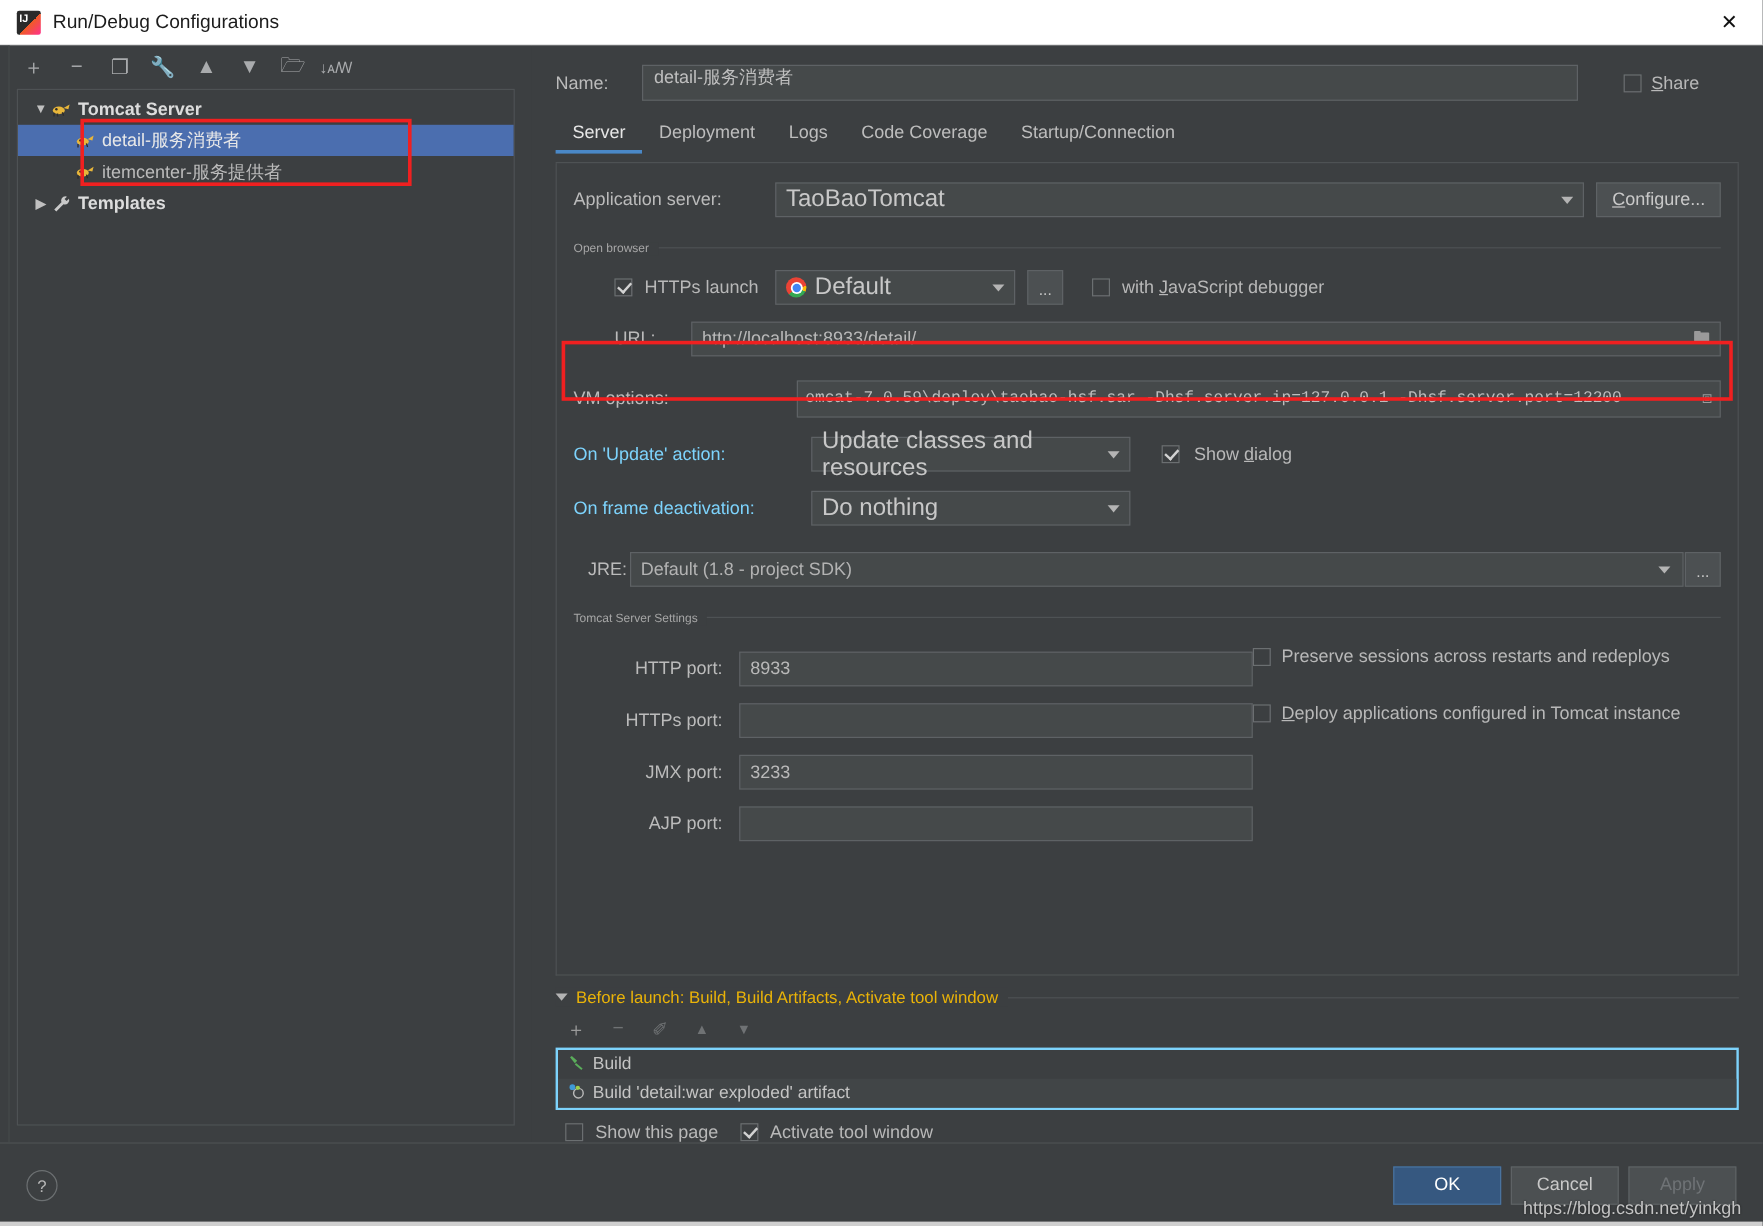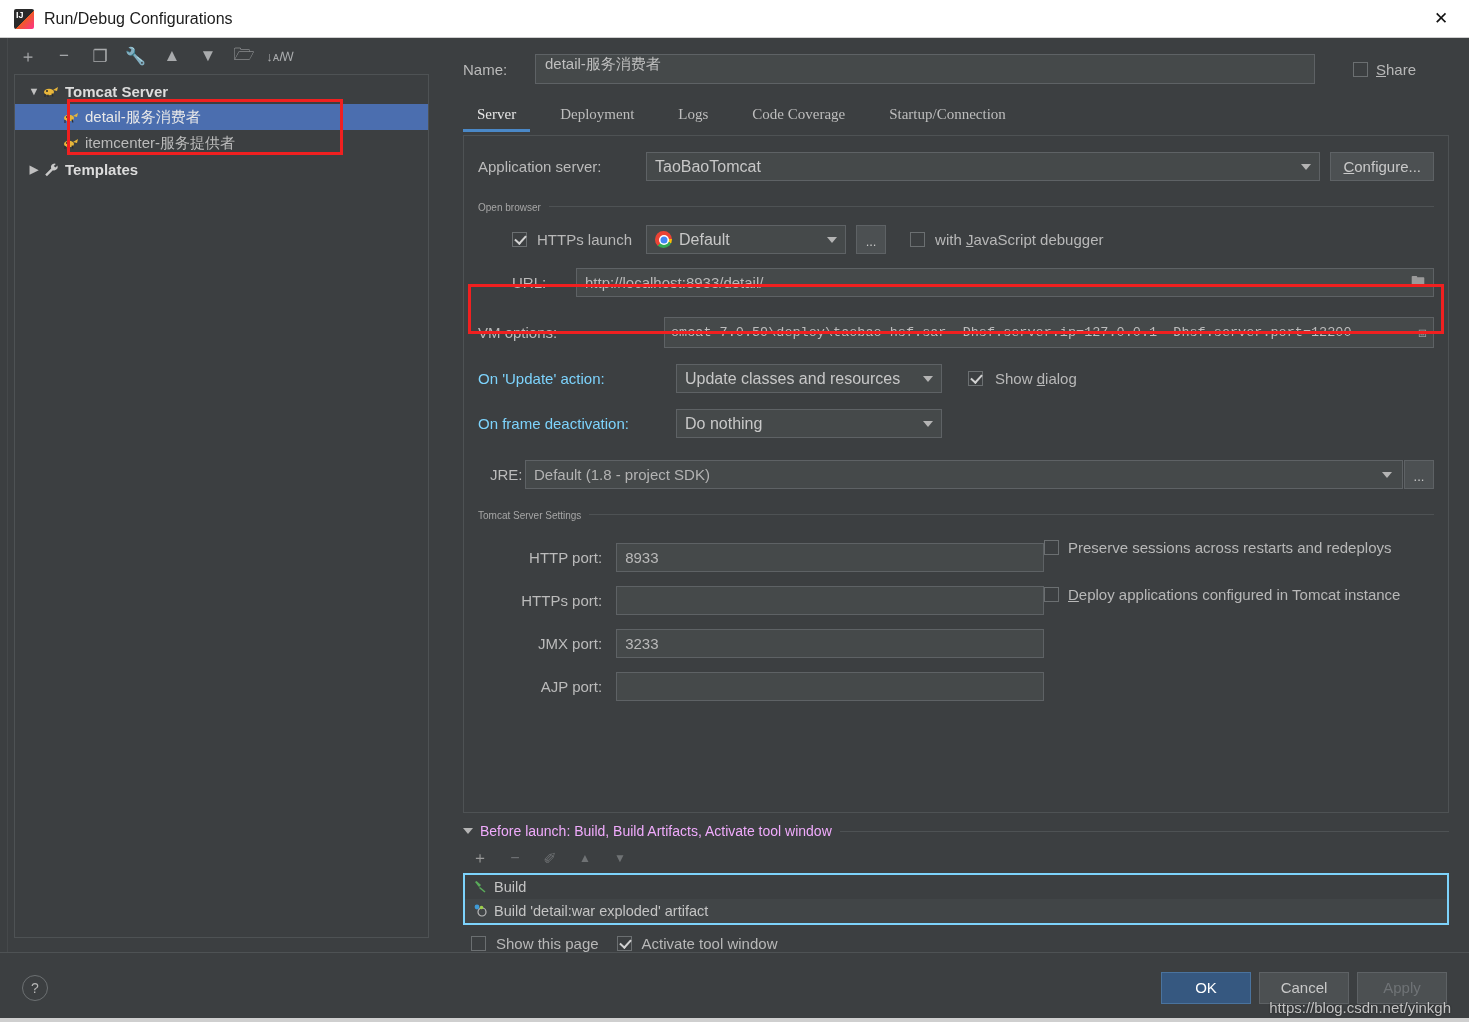--- a/index.html
+++ b/index.html
@@ -159,26 +159,25 @@
     width: 5px; height: 9px;
     border: solid #d2d2d2;
     border-width: 0 2px 2px 0;
     transform: rotate(42deg);
   }
   .chk-label { font-size: 15px; color: #b8b8b8; white-space: nowrap; }
   .u { text-decoration: underline; }
 
   
   .tabs {
-    display: flex; align-items: center;
-    gap: 16px;
+    display: flex; align-items: flex-start;
+    gap: 0;
     margin: 18px 20px 0 20px;
     border-bottom: 1px solid #4e5254;
     height: 34px;
-    font-family: Liberation Serif, serif;
   }
   .tab {
     font-size: 15px; color: #bdbdbd;
     padding: 0 14px 8px 14px;
     cursor: default;
     position: relative;
   }
   .tab.active { color: #e6e6e6; }
   .tab.active::after {
     content: ""; position: absolute;
@@ -196,21 +195,21 @@
     position: relative;
     overflow: hidden;
   }
 
   .appsrv-row { display: flex; align-items: center; gap: 10px; }
   .appsrv-label { width: 158px; font-size:15px; color:#bbbbbb;}
   .combo {
     height: 29px;
     background: #45494a;
     border: 1px solid #5e6265;
-    color: #c8c8c8; font-size: 16px;
+    color: #c8c8c8; font-size: 20px;
     display: flex; align-items: center;
     padding: 0 8px;
     position: relative;
   }
   .combo .arrow {
     position: absolute; right: 8px; top: 50%;
     transform: translateY(-50%);
     border-left: 5px solid transparent;
     border-right: 5px solid transparent;
     border-top: 6px solid #b4b4b4;
@@ -337,21 +336,21 @@
   }
   .cb-row { display:flex; align-items:center; gap: 9px; margin-bottom: 30px; }
 
   
   .before {
     margin: 0 20px;
     padding-top: 8px;
   }
   .before-head { position: relative; height: 20px; display:flex; align-items:center; }
   .before-title {
-    font-size: 14px; color: #f0abfc;
+    font-size: 14px; color: #eab308;
     background: #3c3f41; padding-right: 8px; z-index: 1; position: relative;
     display:flex; align-items:center; gap: 7px;
   }
   .before-line { position:absolute; left:0; right:0; top: 10px; height:1px; background:#4e5254; }
   .caret-d { border-left: 5px solid transparent; border-right: 5px solid transparent; border-top: 6px solid #b4b4b4;}
   .before-toolbar { display:flex; align-items:center; gap: 17px; padding: 8px 0 6px 8px; }
   .bl-ico { color:#9b9b9b; font-size: 16px; width: 18px; height: 18px; display:flex; align-items:center; justify-content:center;}
   .bl-ico.dim { color:#6f7274; }
   .bl-list { border: 2px solid #7dd3fc; }
   .bl-item {

